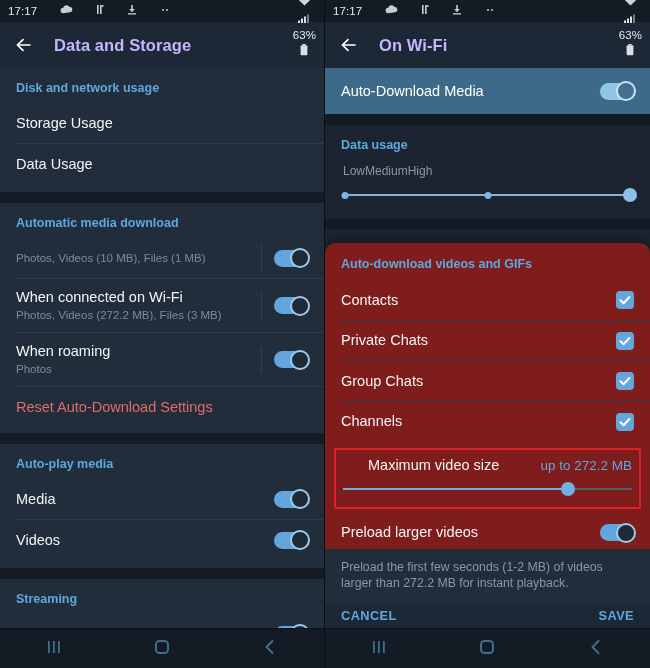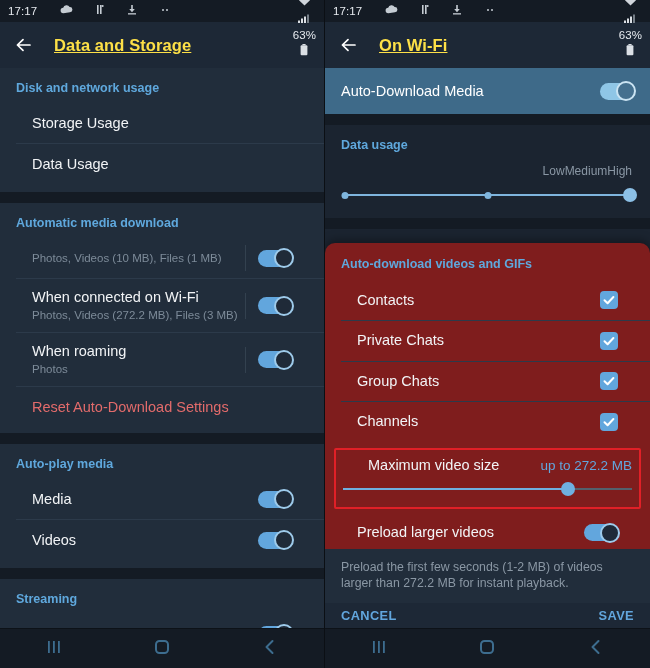--- a/index.html
+++ b/index.html
@@ -42,42 +42,41 @@
     align-items: center;
     padding: 0 14px;
     gap: 20px;
   }
   .back-arrow {
     width: 20px; height: 20px;
     flex: 0 0 auto;
     color: #ffffff;
   }
   .appbar-title {
-    color: #fde047;
+    color: #c4b5fd;
     font-size: 16.5px;
     font-weight: bold;
     letter-spacing: .1px;
-    text-decoration: underline;
   }
 
   
   .section { background: #212d3b; }
   .gap { height: 11px; background: #141b24; }
 
   .sec-header {
     color: #5fa8dd;
     font-size: 12.5px;
     font-weight: bold;
     padding: 13px 16px 8px 16px;
   }
   .row {
     position: relative;
     display: flex;
     align-items: center;
-    padding: 0 32px;
+    padding: 0 16px;
     min-height: 40px;
   }
   .row-txt { flex: 1 1 auto; min-width: 0; padding: 9px 0; }
   .row-title {
     color: #f2f4f6;
     font-size: 14.5px;
     line-height: 19px;
   }
   .row-sub {
     color: #7d8b99;
@@ -124,21 +123,21 @@
     height: 46px;
     display: flex;
     align-items: center;
     padding: 0 16px;
   }
   .highlight-row .row-title { color: #ffffff; font-size: 14.5px; }
 
   .datausage { background: #1b2430; padding: 13px 16px 16px 16px; }
   .datausage .sec-header { padding: 0 0 12px 0; }
   .slider-labels {
-    display: flex; justify-content: flex-end;
+    display: flex; justify-content: flex-start;
     color: #8a97a4; font-size: 12px;
     padding: 0 2px 10px 2px;
   }
   .slider-wrap { position: relative; height: 14px; }
   .slider-track {
     position: absolute; left: 4px; right: 4px; top: 6px;
     height: 2px; background: #7fb5dd;
   }
   .sl-dot {
     position: absolute; top: 3.5px;

